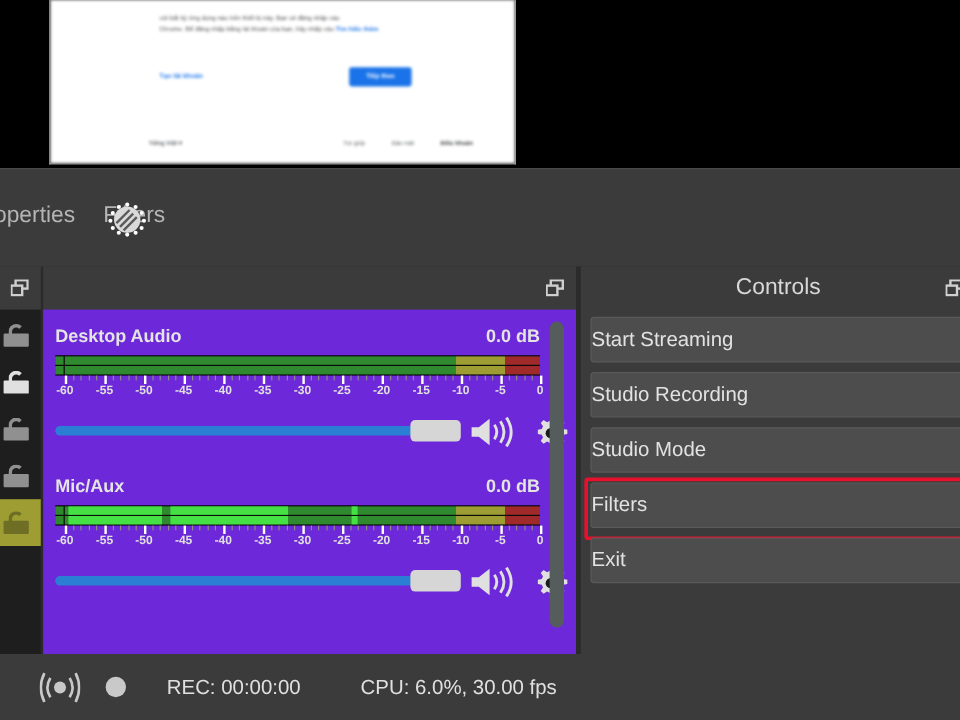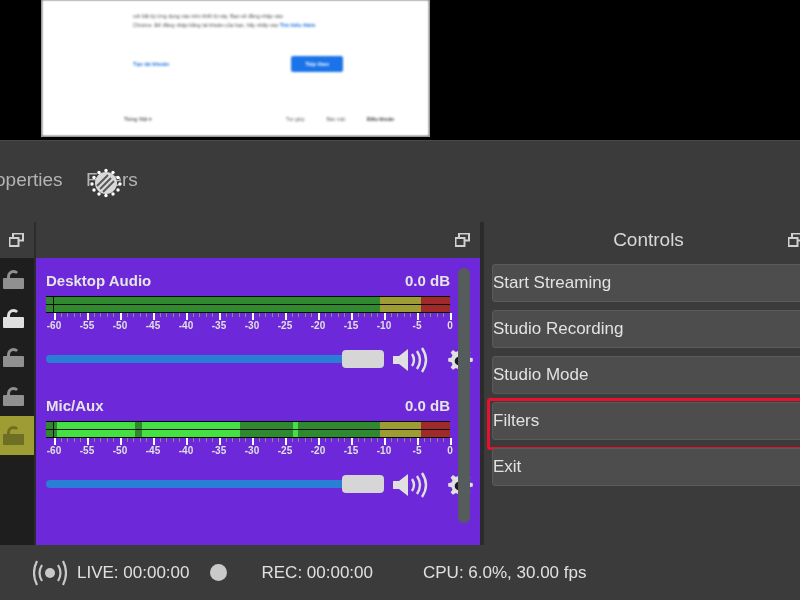--- a/index.html
+++ b/index.html
@@ -571,19 +571,18 @@
   </div>
 
   <div class="statusbar">
     <svg class="sb-live-icon" viewBox="0 0 34 26">
       <circle cx="17" cy="13" r="5" fill="#c9c9c9"></circle>
       <path d="M9 5 q-5 8 0 16" stroke="#c9c9c9" stroke-width="2.2" fill="none"></path>
       <path d="M4 1 q-6 12 0 24" stroke="#c9c9c9" stroke-width="2.2" fill="none"></path>
       <path d="M25 5 q5 8 0 16" stroke="#c9c9c9" stroke-width="2.2" fill="none"></path>
       <path d="M30 1 q6 12 0 24" stroke="#c9c9c9" stroke-width="2.2" fill="none"></path>
     </svg>
-    <span class="sb-live-text">LIVE: 00:00:00</span>
     <span class="sb-rec-dot"></span>
     <span class="sb-rec-text">REC: 00:00:00</span>
     <span class="sb-cpu-text">CPU: 6.0%, 30.00 fps</span>
   </div>
 
 </div>
 
 </body></html>

